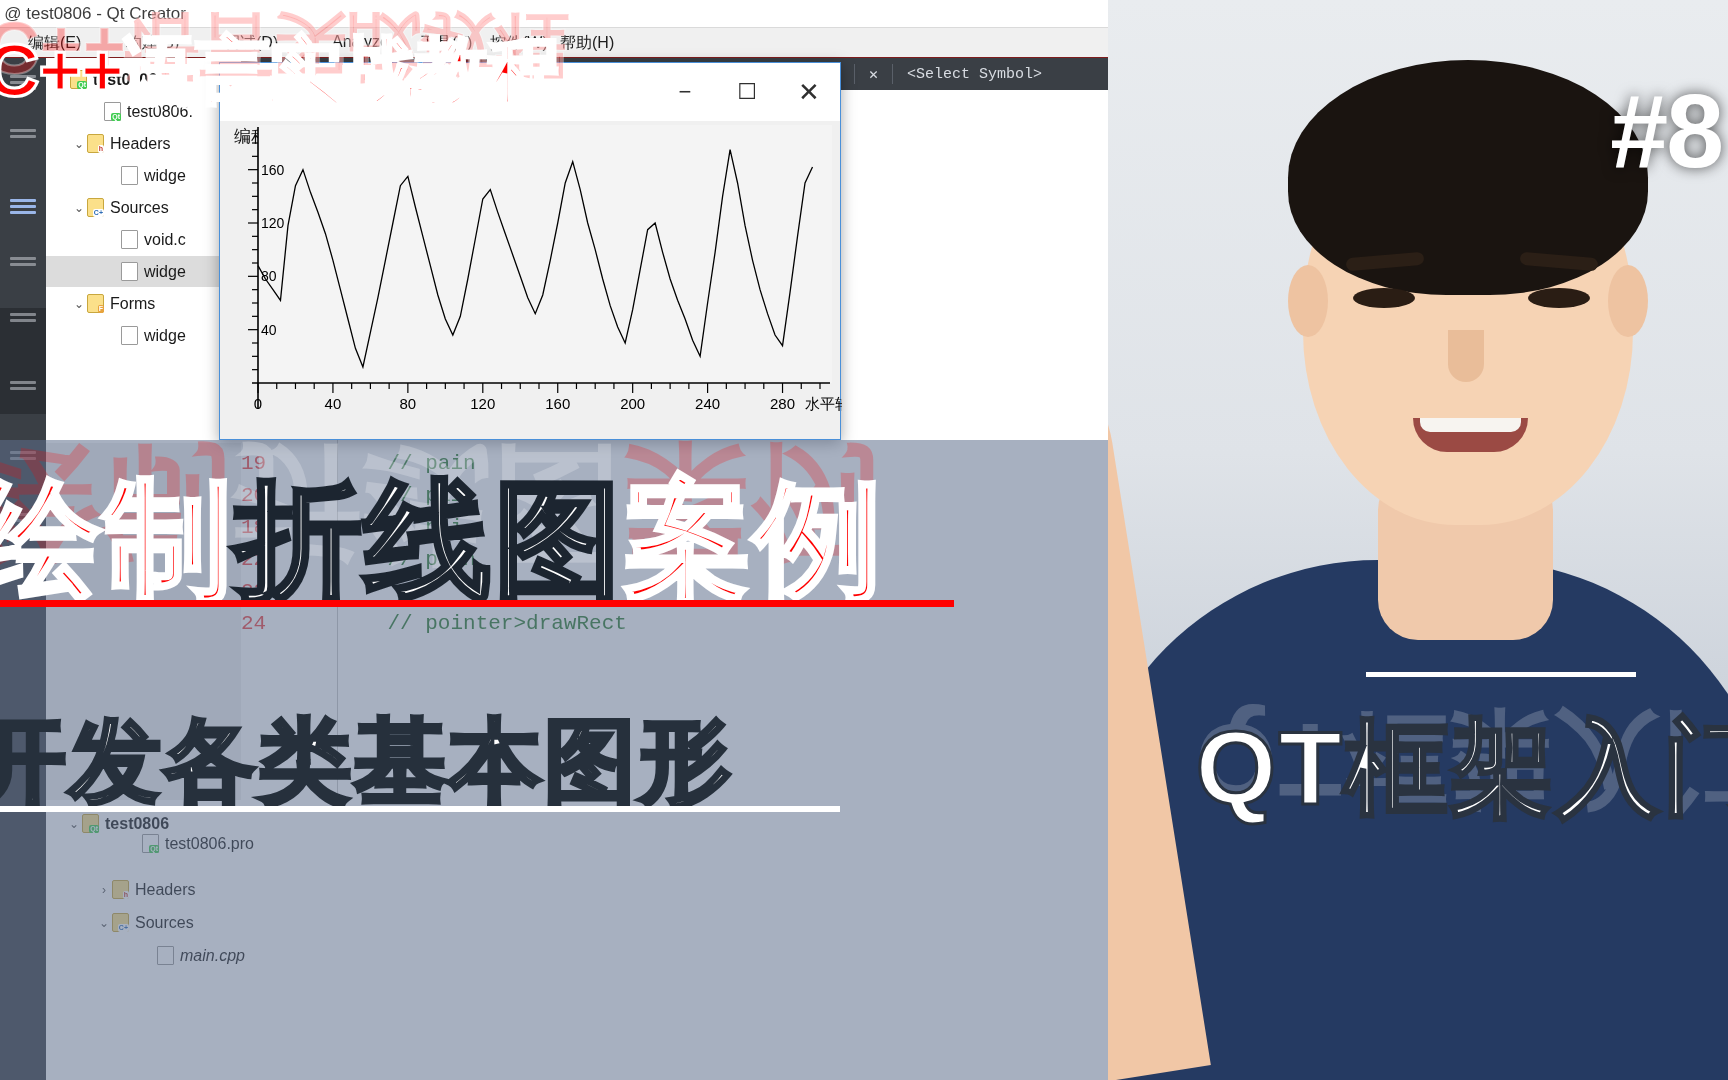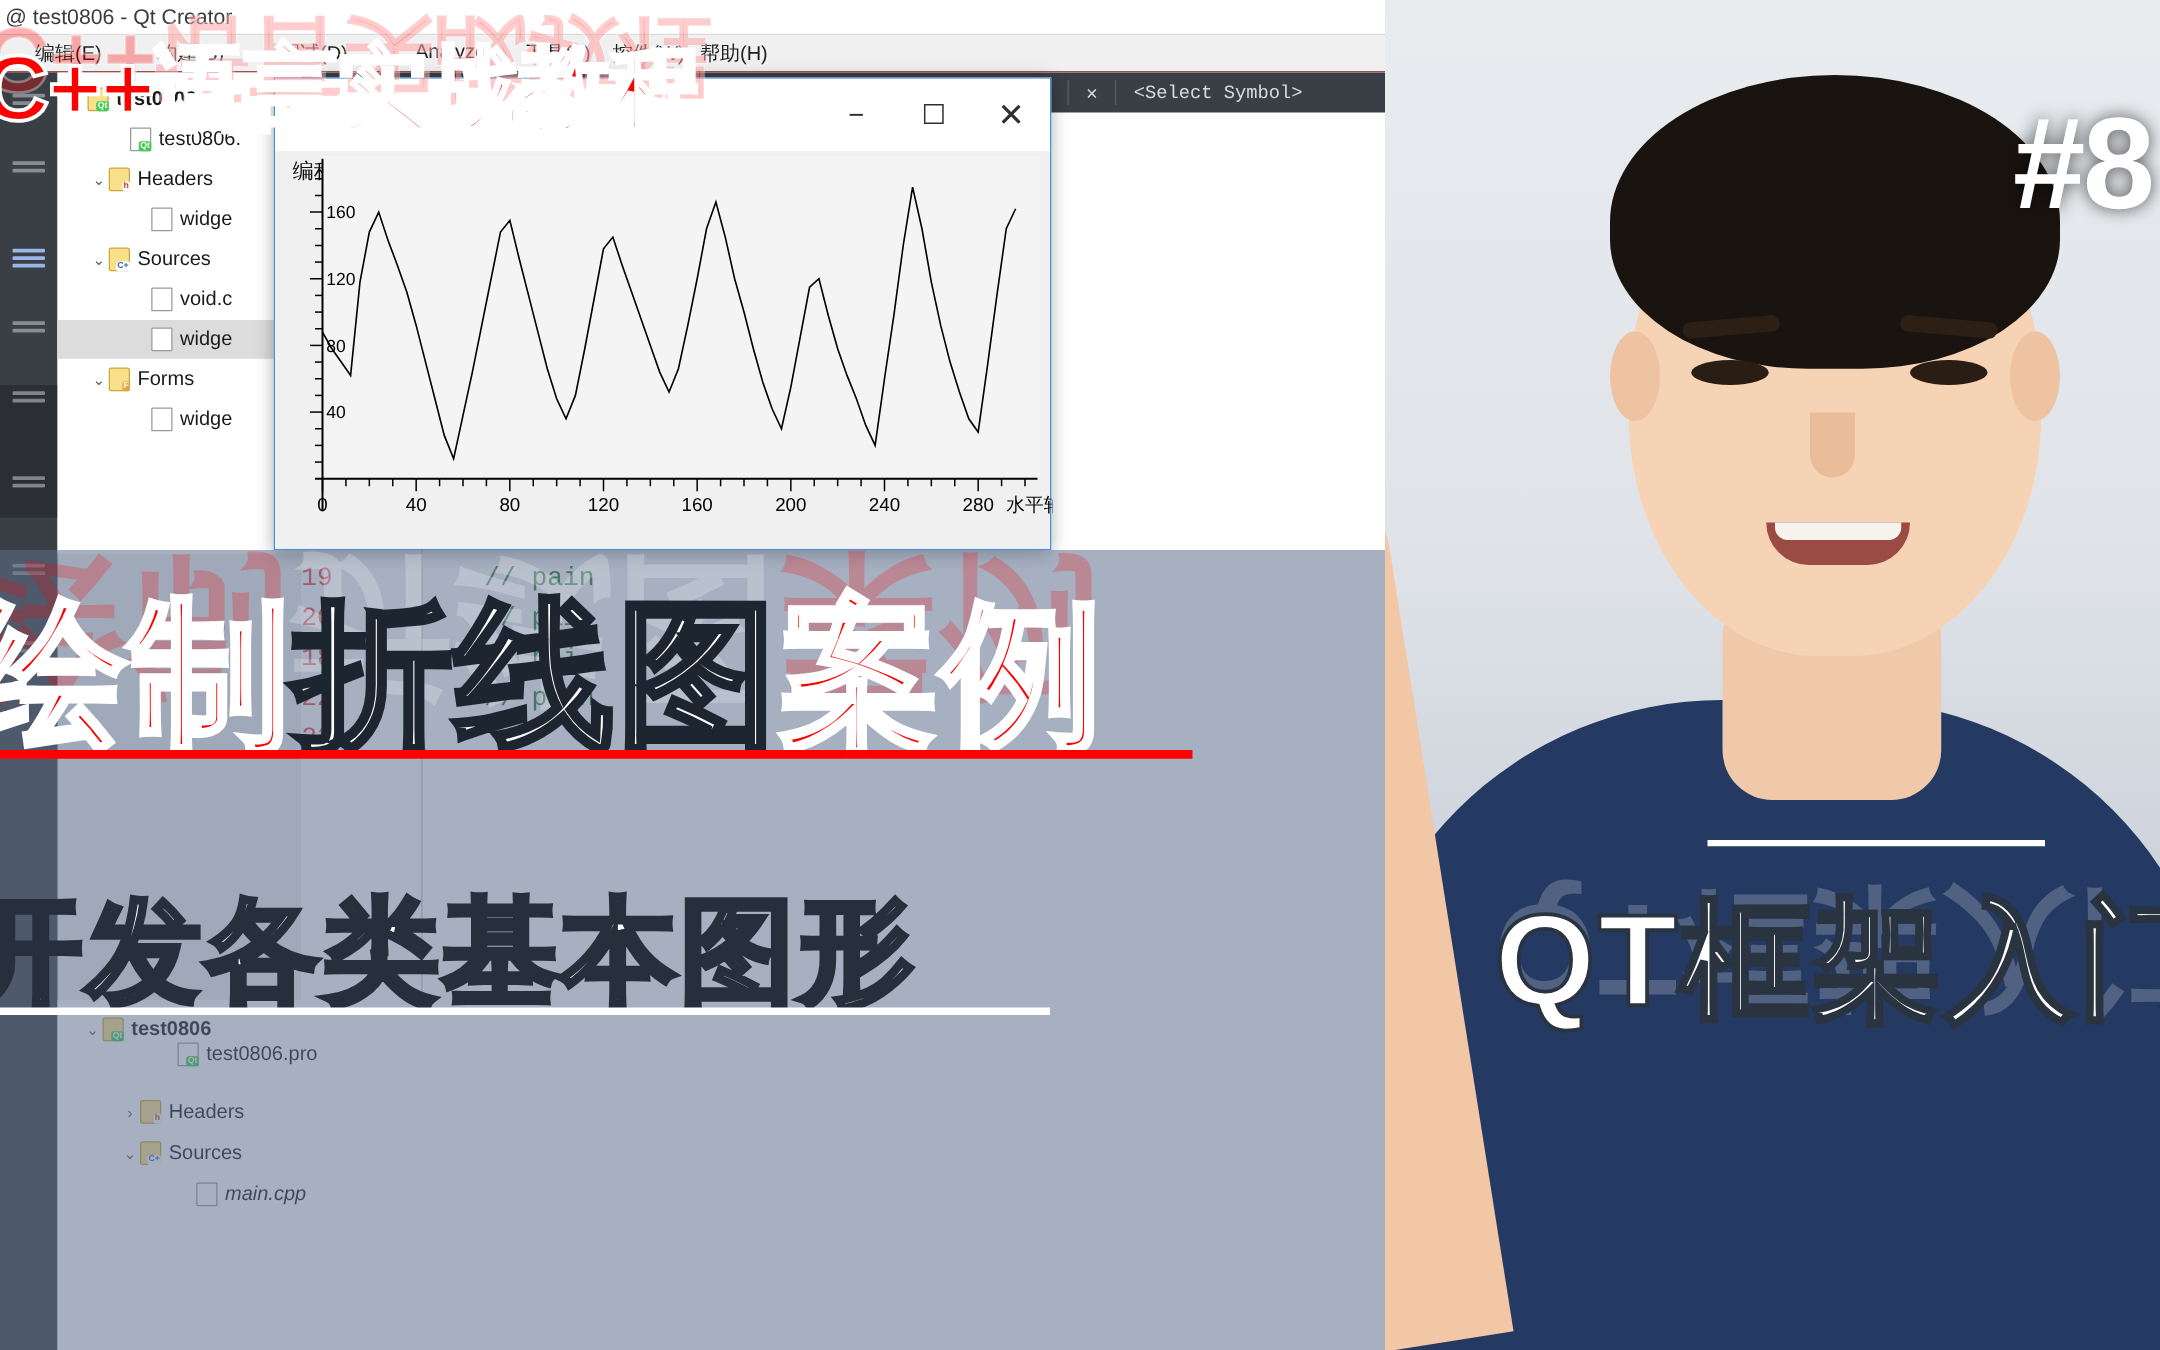--- a/index.html
+++ b/index.html
@@ -291,20 +291,21 @@
           <div class="cl"><span class="ln">14</span><span class="gut"></span><span>}</span></div>
           <div class="cl"><span class="ln">15</span><span class="gut"></span><span></span></div>
           <div class="cl"><span class="ln">16</span><span class="gut">⚠</span><span><span class="kw">void</span> <span class="ty">Widget</span>::<span class="it">paintEvent</span></span></div>
           <div class="cl"><span class="ln">17</span><span class="gut"></span><span>{</span></div>
           <div class="cl"><span class="ln">18</span><span class="gut"></span><span>    <span class="cm">//</span></span></div>
           <div class="cl"><span class="ln">19</span><span class="gut"></span><span>    <span class="cm">// pain</span></span></div>
           <div class="cl"><span class="ln">20</span><span class="gut"></span><span>    <span class="cm">// pai</span></span></div>
           <div class="cl"><span class="ln">18</span><span class="gut"></span><span>    <span class="cm">// pai</span></span></div>
           <div class="cl"><span class="ln">22</span><span class="gut"></span><span>    <span class="cm">// pain</span></span></div>
           <div class="cl"><span class="ln">23</span><span class="gut"></span><span></span></div>
+          <div class="cl"><span class="ln">24</span><span class="gut"></span><span>    <span class="cm">// pointer&gt;drawRect</span></span></div>
         </div>
     </div>
 
     <div class="tree2" id="tree-bot">
         <div class="tree-row" style="top: 8px;">
           <span class="tw" style="margin-left:20px">⌄</span>
           <span class="ico folder">
             <span class="tag qt">Qt</span>
           </span>
           <span><b>test0806</b></span>

